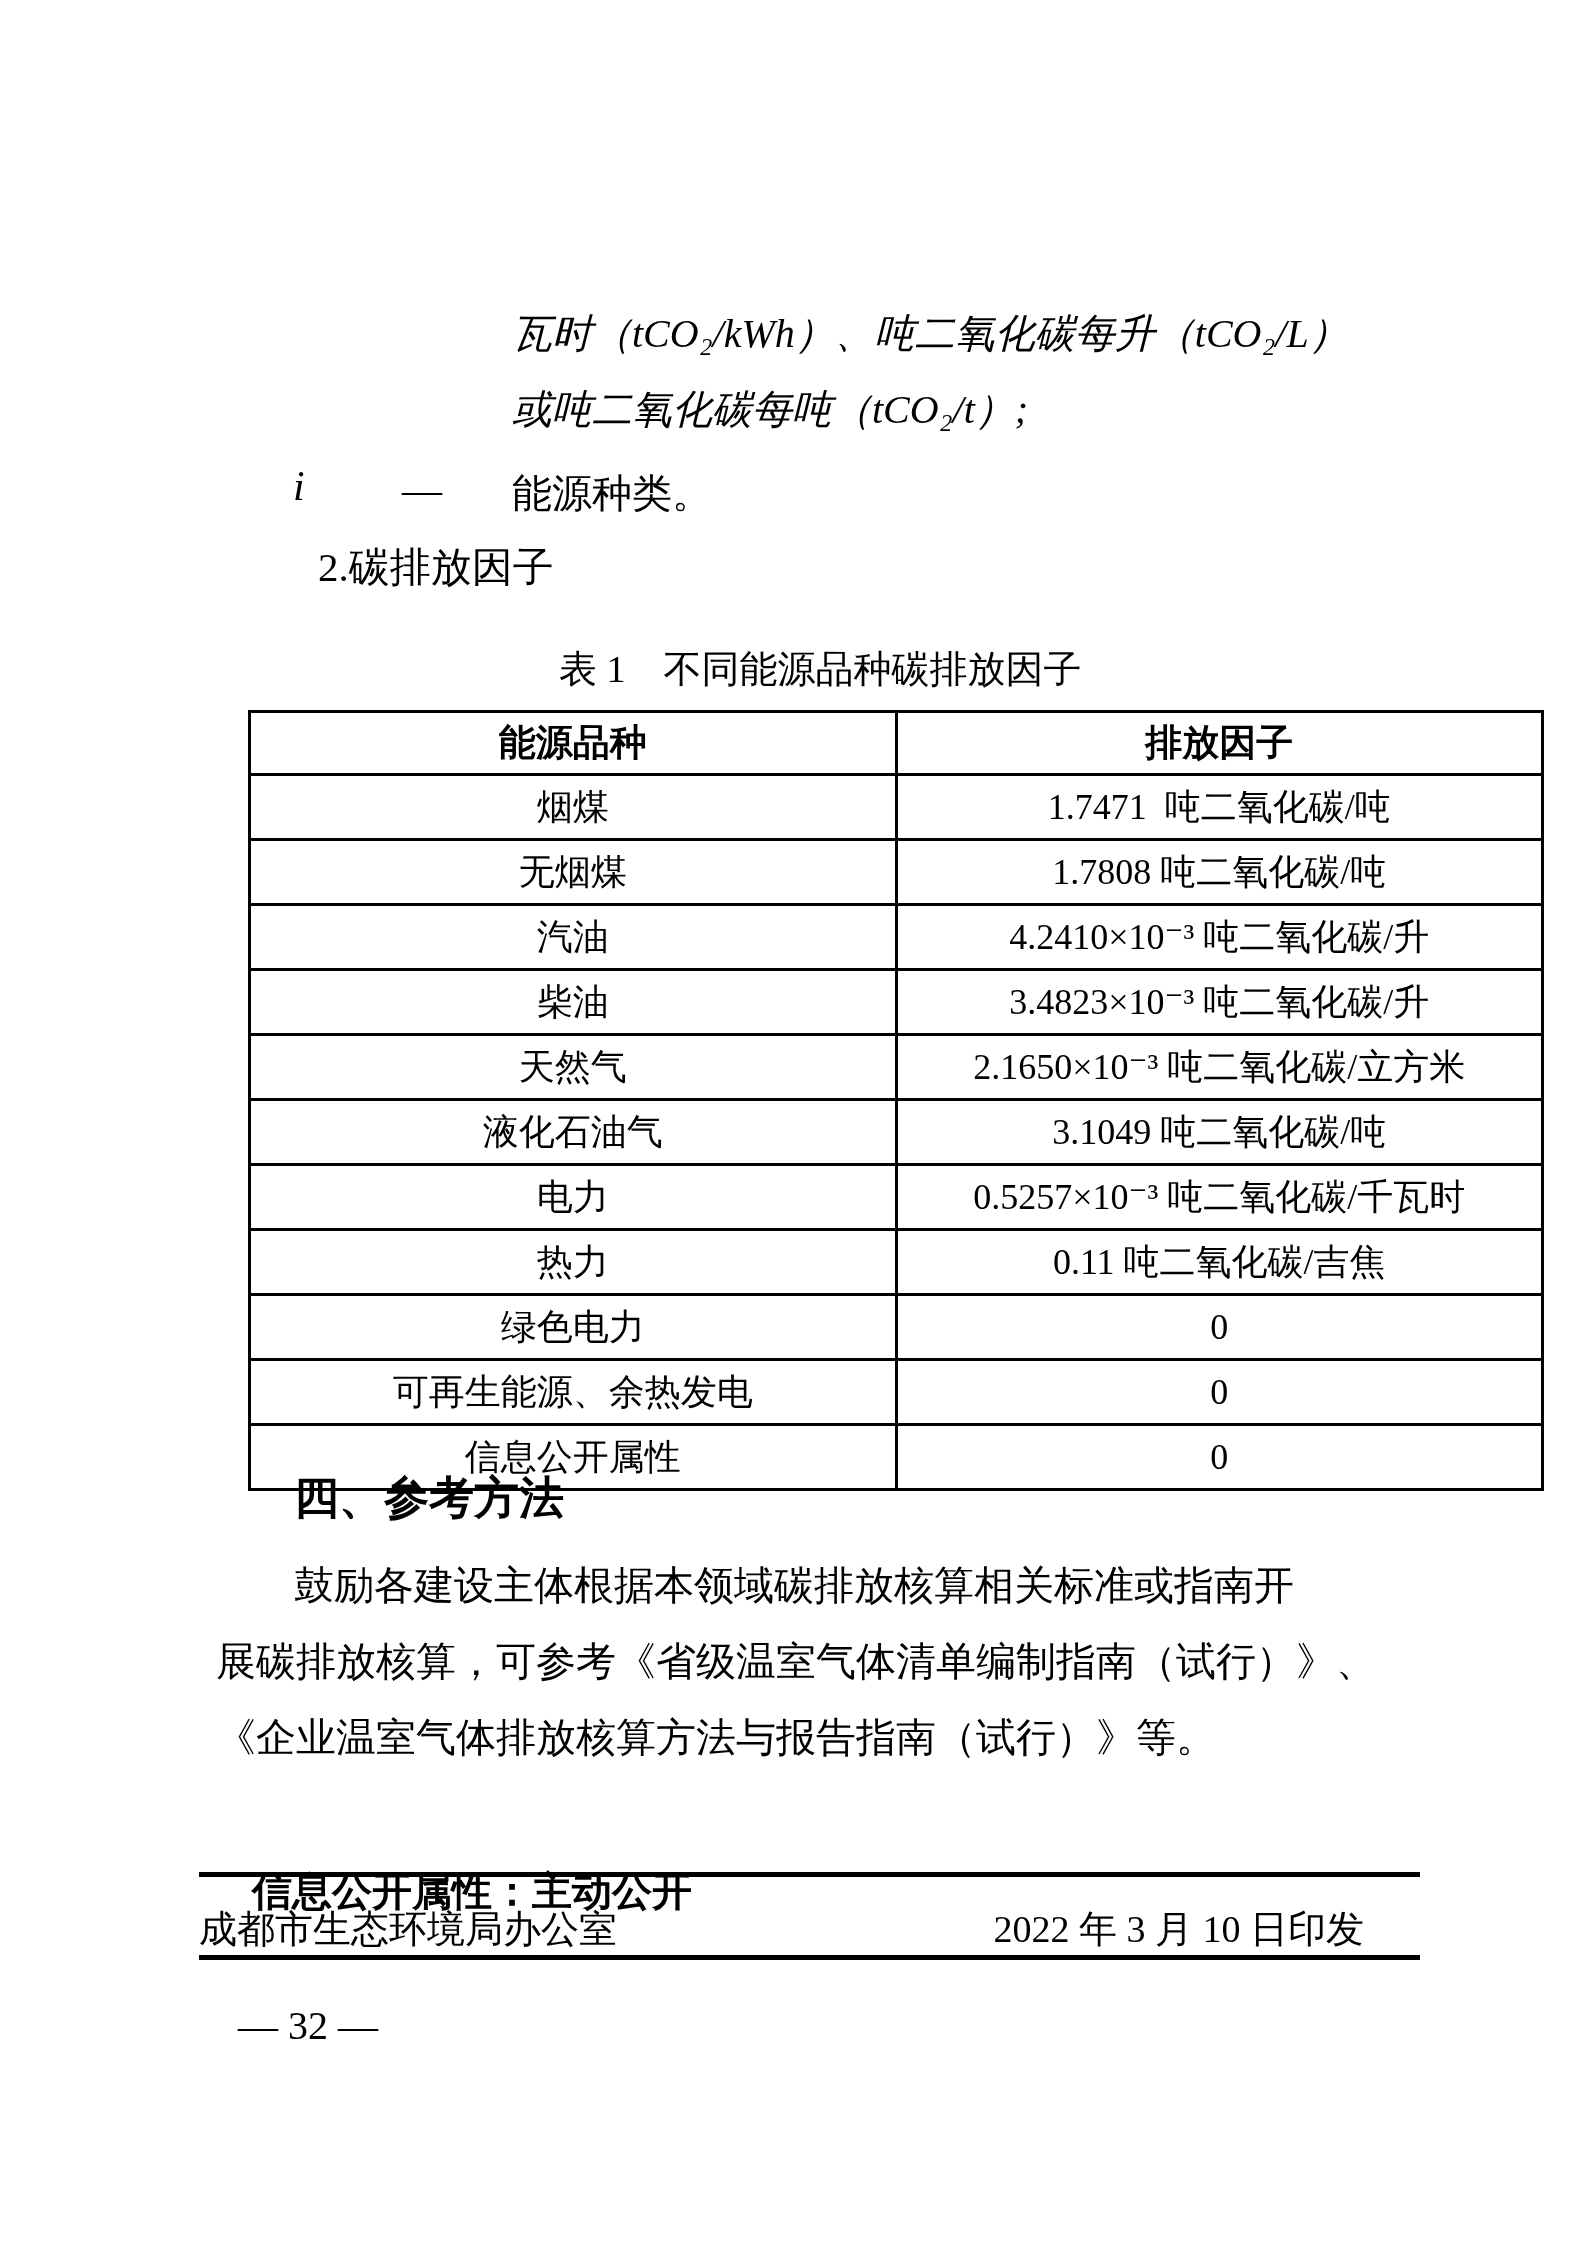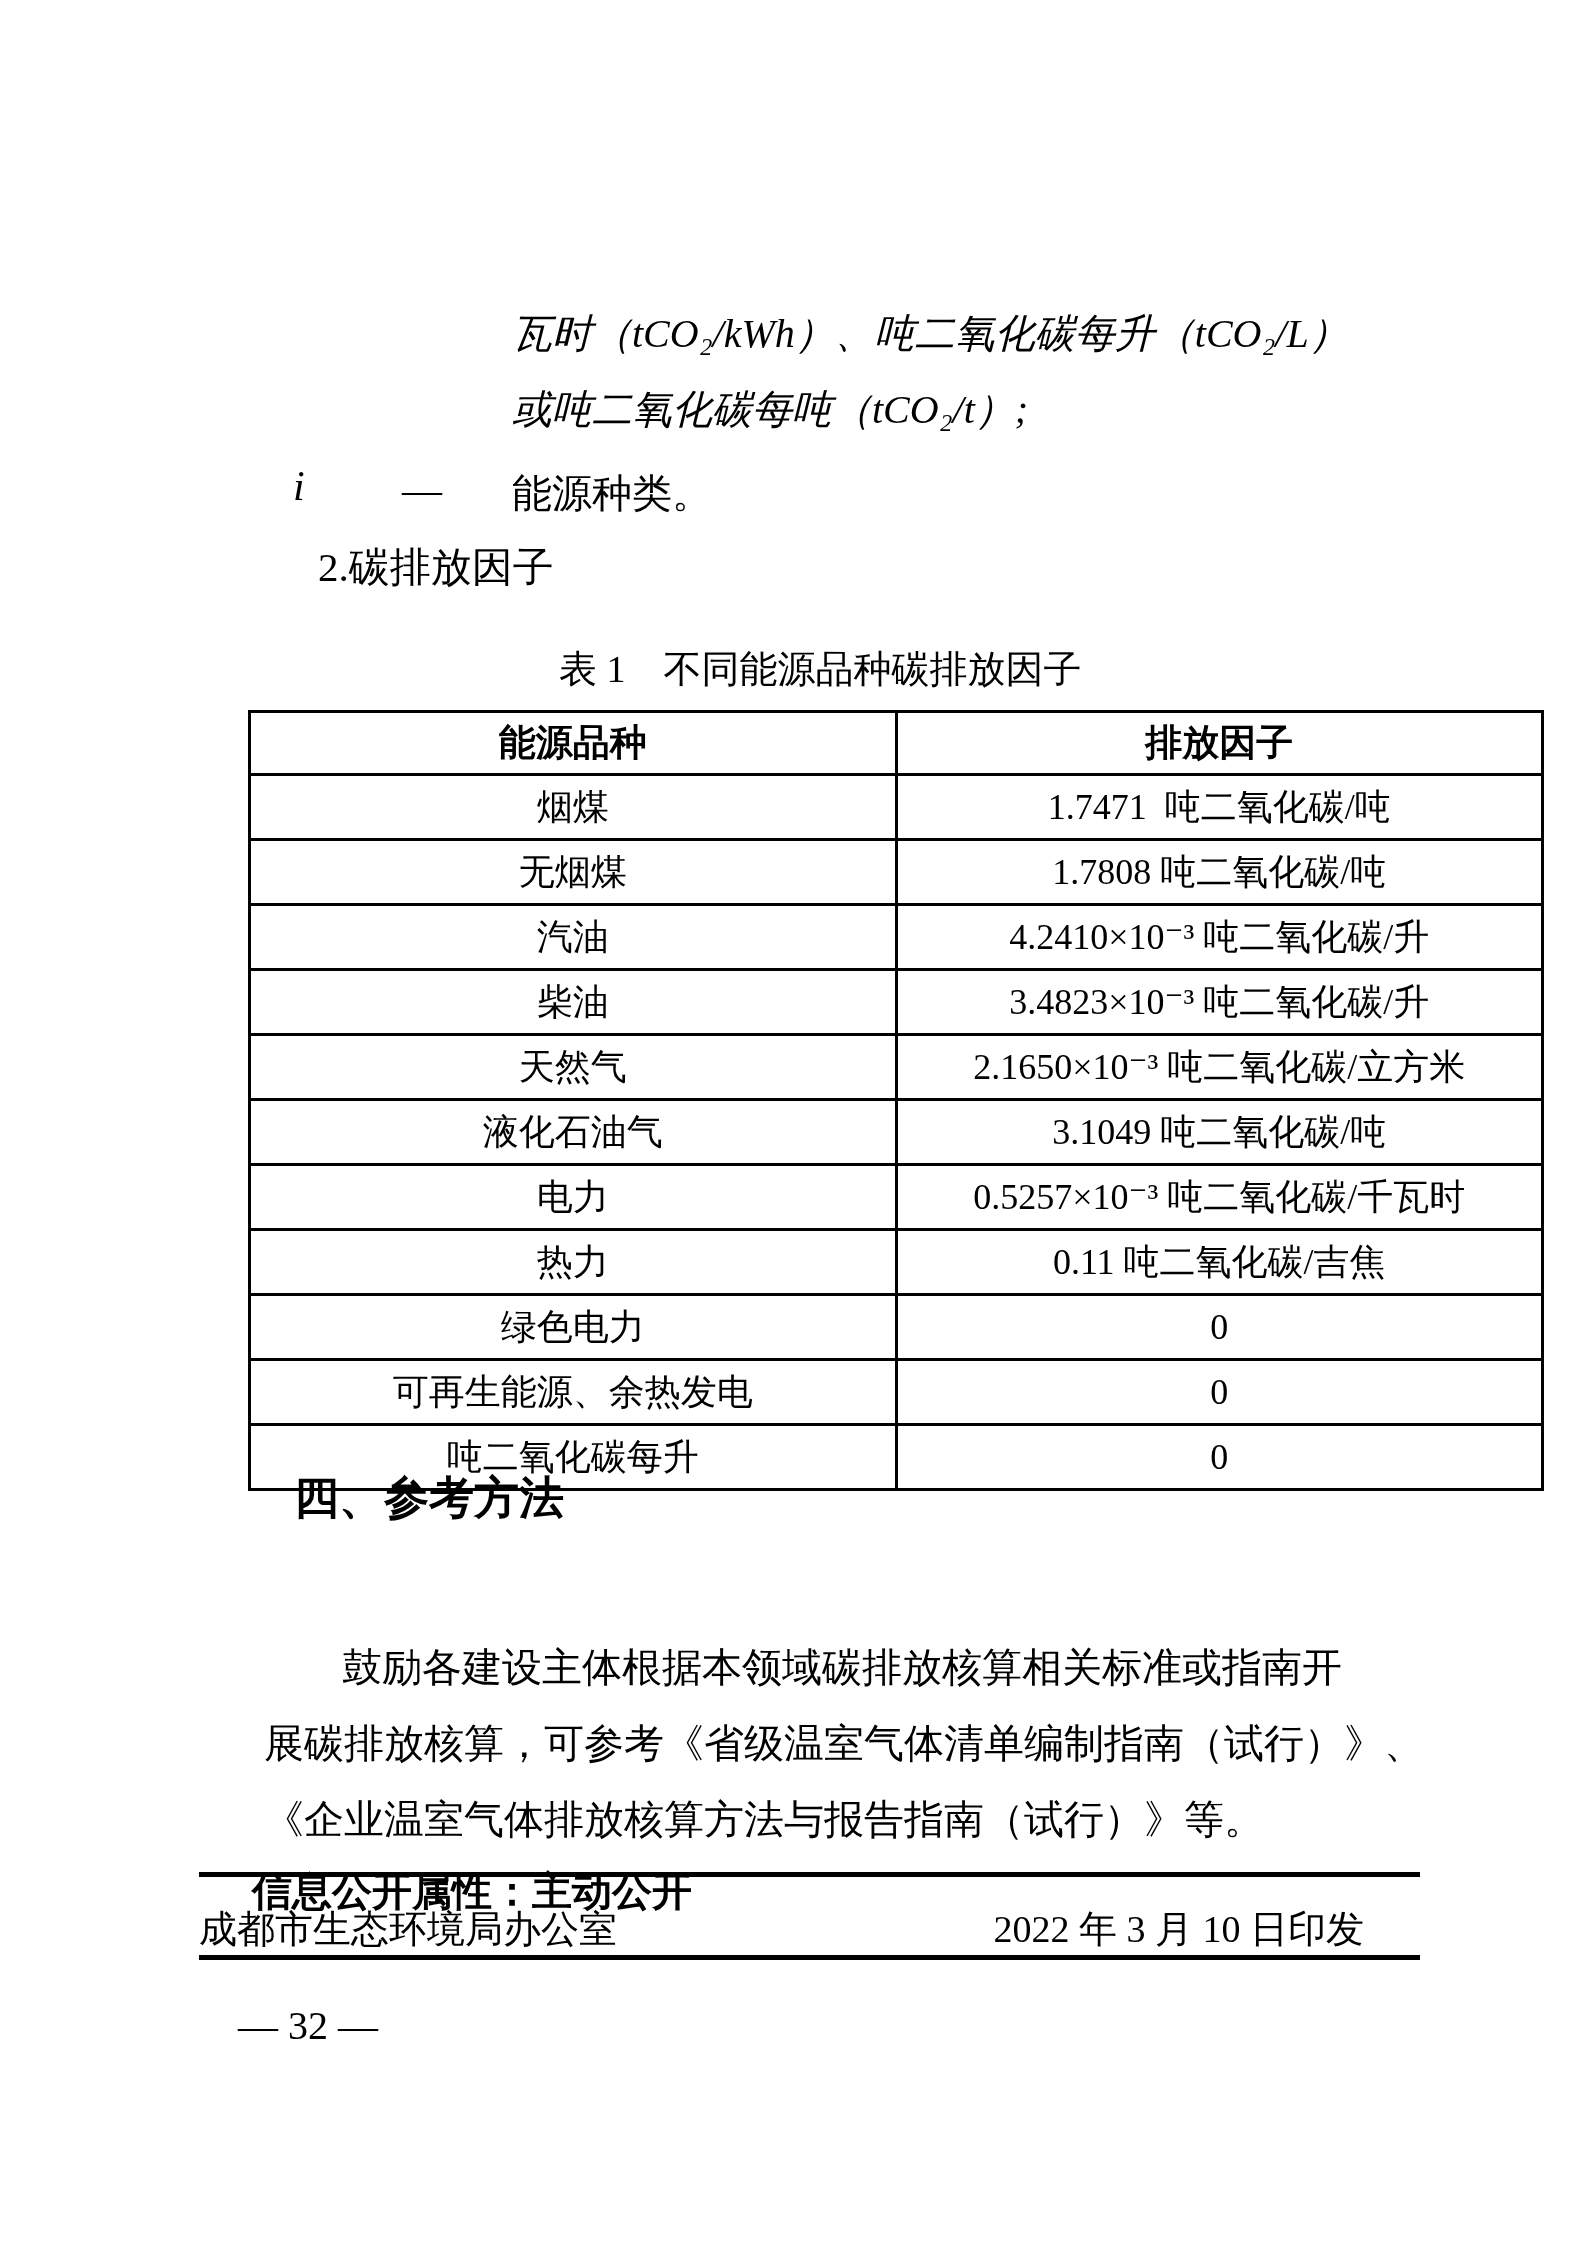--- a/index.html
+++ b/index.html
@@ -175,29 +175,29 @@
       </tr>
       <tr>
         <td>绿色电力</td>
         <td>0</td>
       </tr>
       <tr>
         <td>可再生能源、余热发电</td>
         <td>0</td>
       </tr>
       <tr>
-        <td>吨二氧化碳每升</td>
+        <td>信息公开属性</td>
         <td>0</td>
       </tr>
     </tbody>
   </table>
 
   <div class="abs sec4-heading" style="left:294px; top:1468px;">四、参考方法</div>
 
-  <div class="abs" style="left:216px; top:1630px;margin-left:48px;">
+  <div class="abs" style="left:216px; top:1548px;">
     <div class="para-line" style="padding-left:78px;">鼓励各建设主体根据本领域碳排放核算相关标准或指南开</div>
     <div class="para-line">展碳排放核算，可参考《省级温室气体清单编制指南（试行）》、</div>
     <div class="para-line">《企业温室气体排放核算方法与报告指南（试行）》等。</div>
   </div>
 
   <div class="abs foot-label" style="left:212px; top:1817px;">
     <span class="lbl">信息公开属性：</span><span class="val">主动公开</span>
   </div>
 
   <div class="rule" style="top:1872px;"></div>

